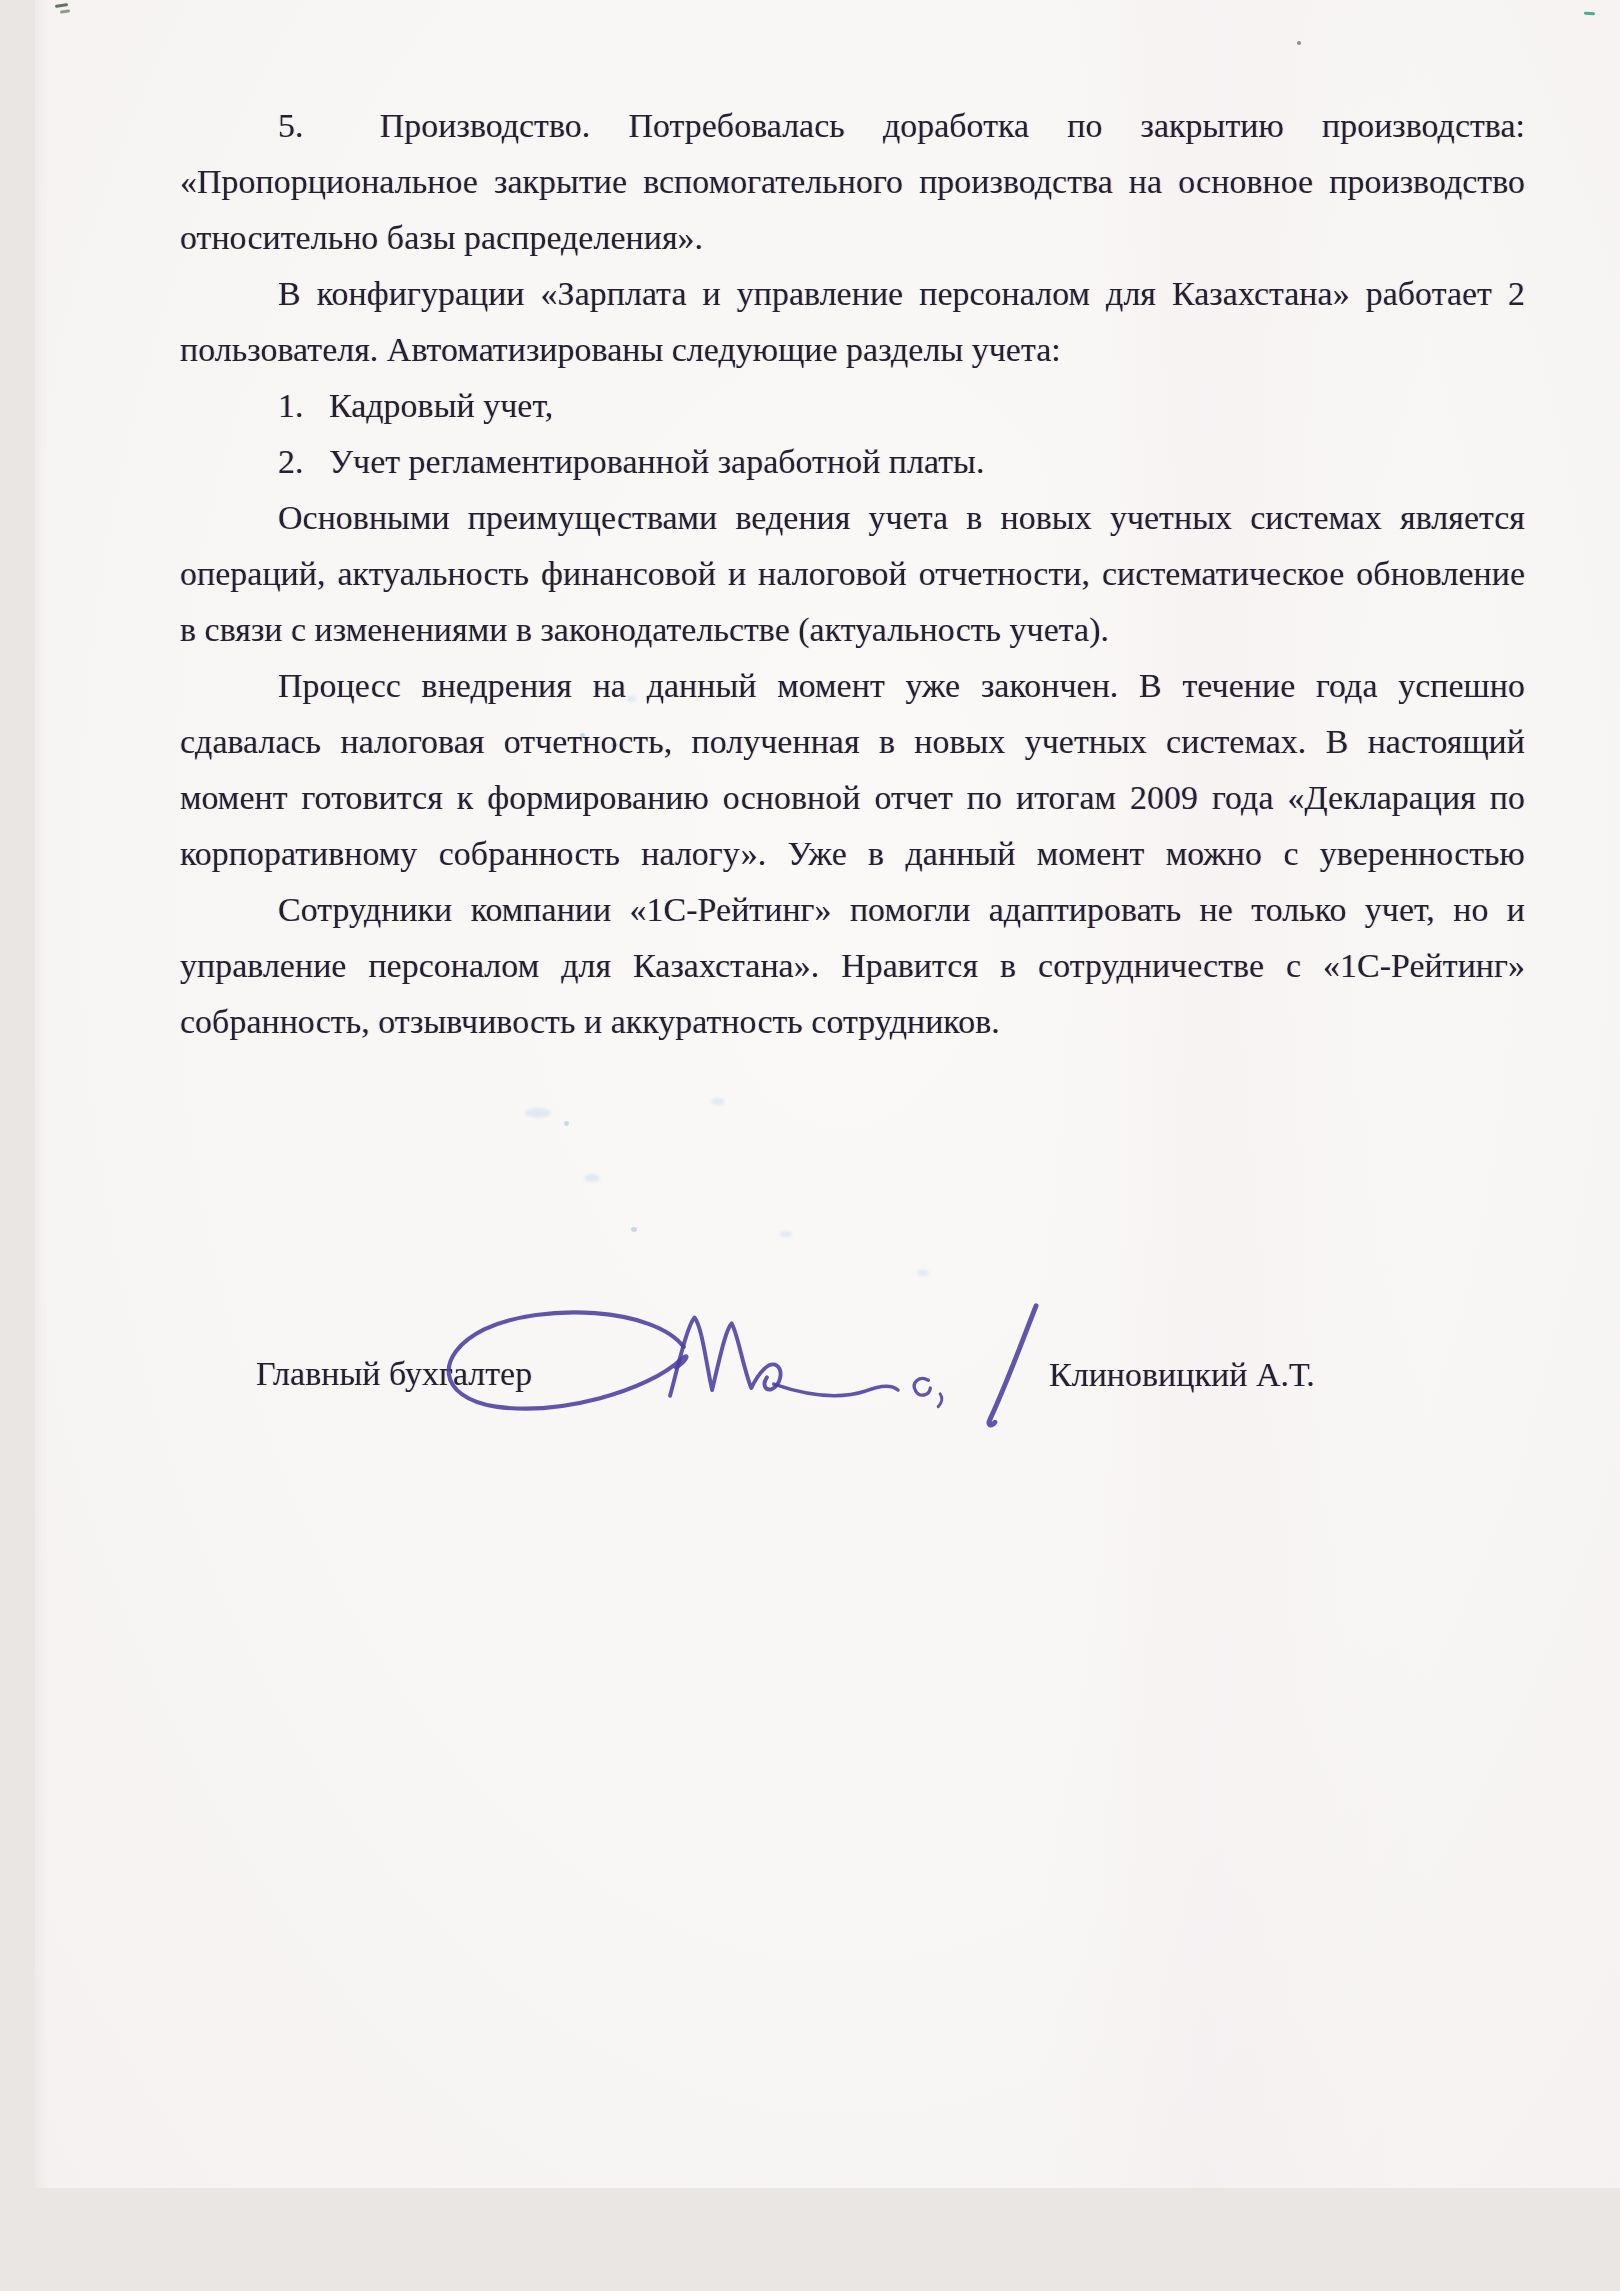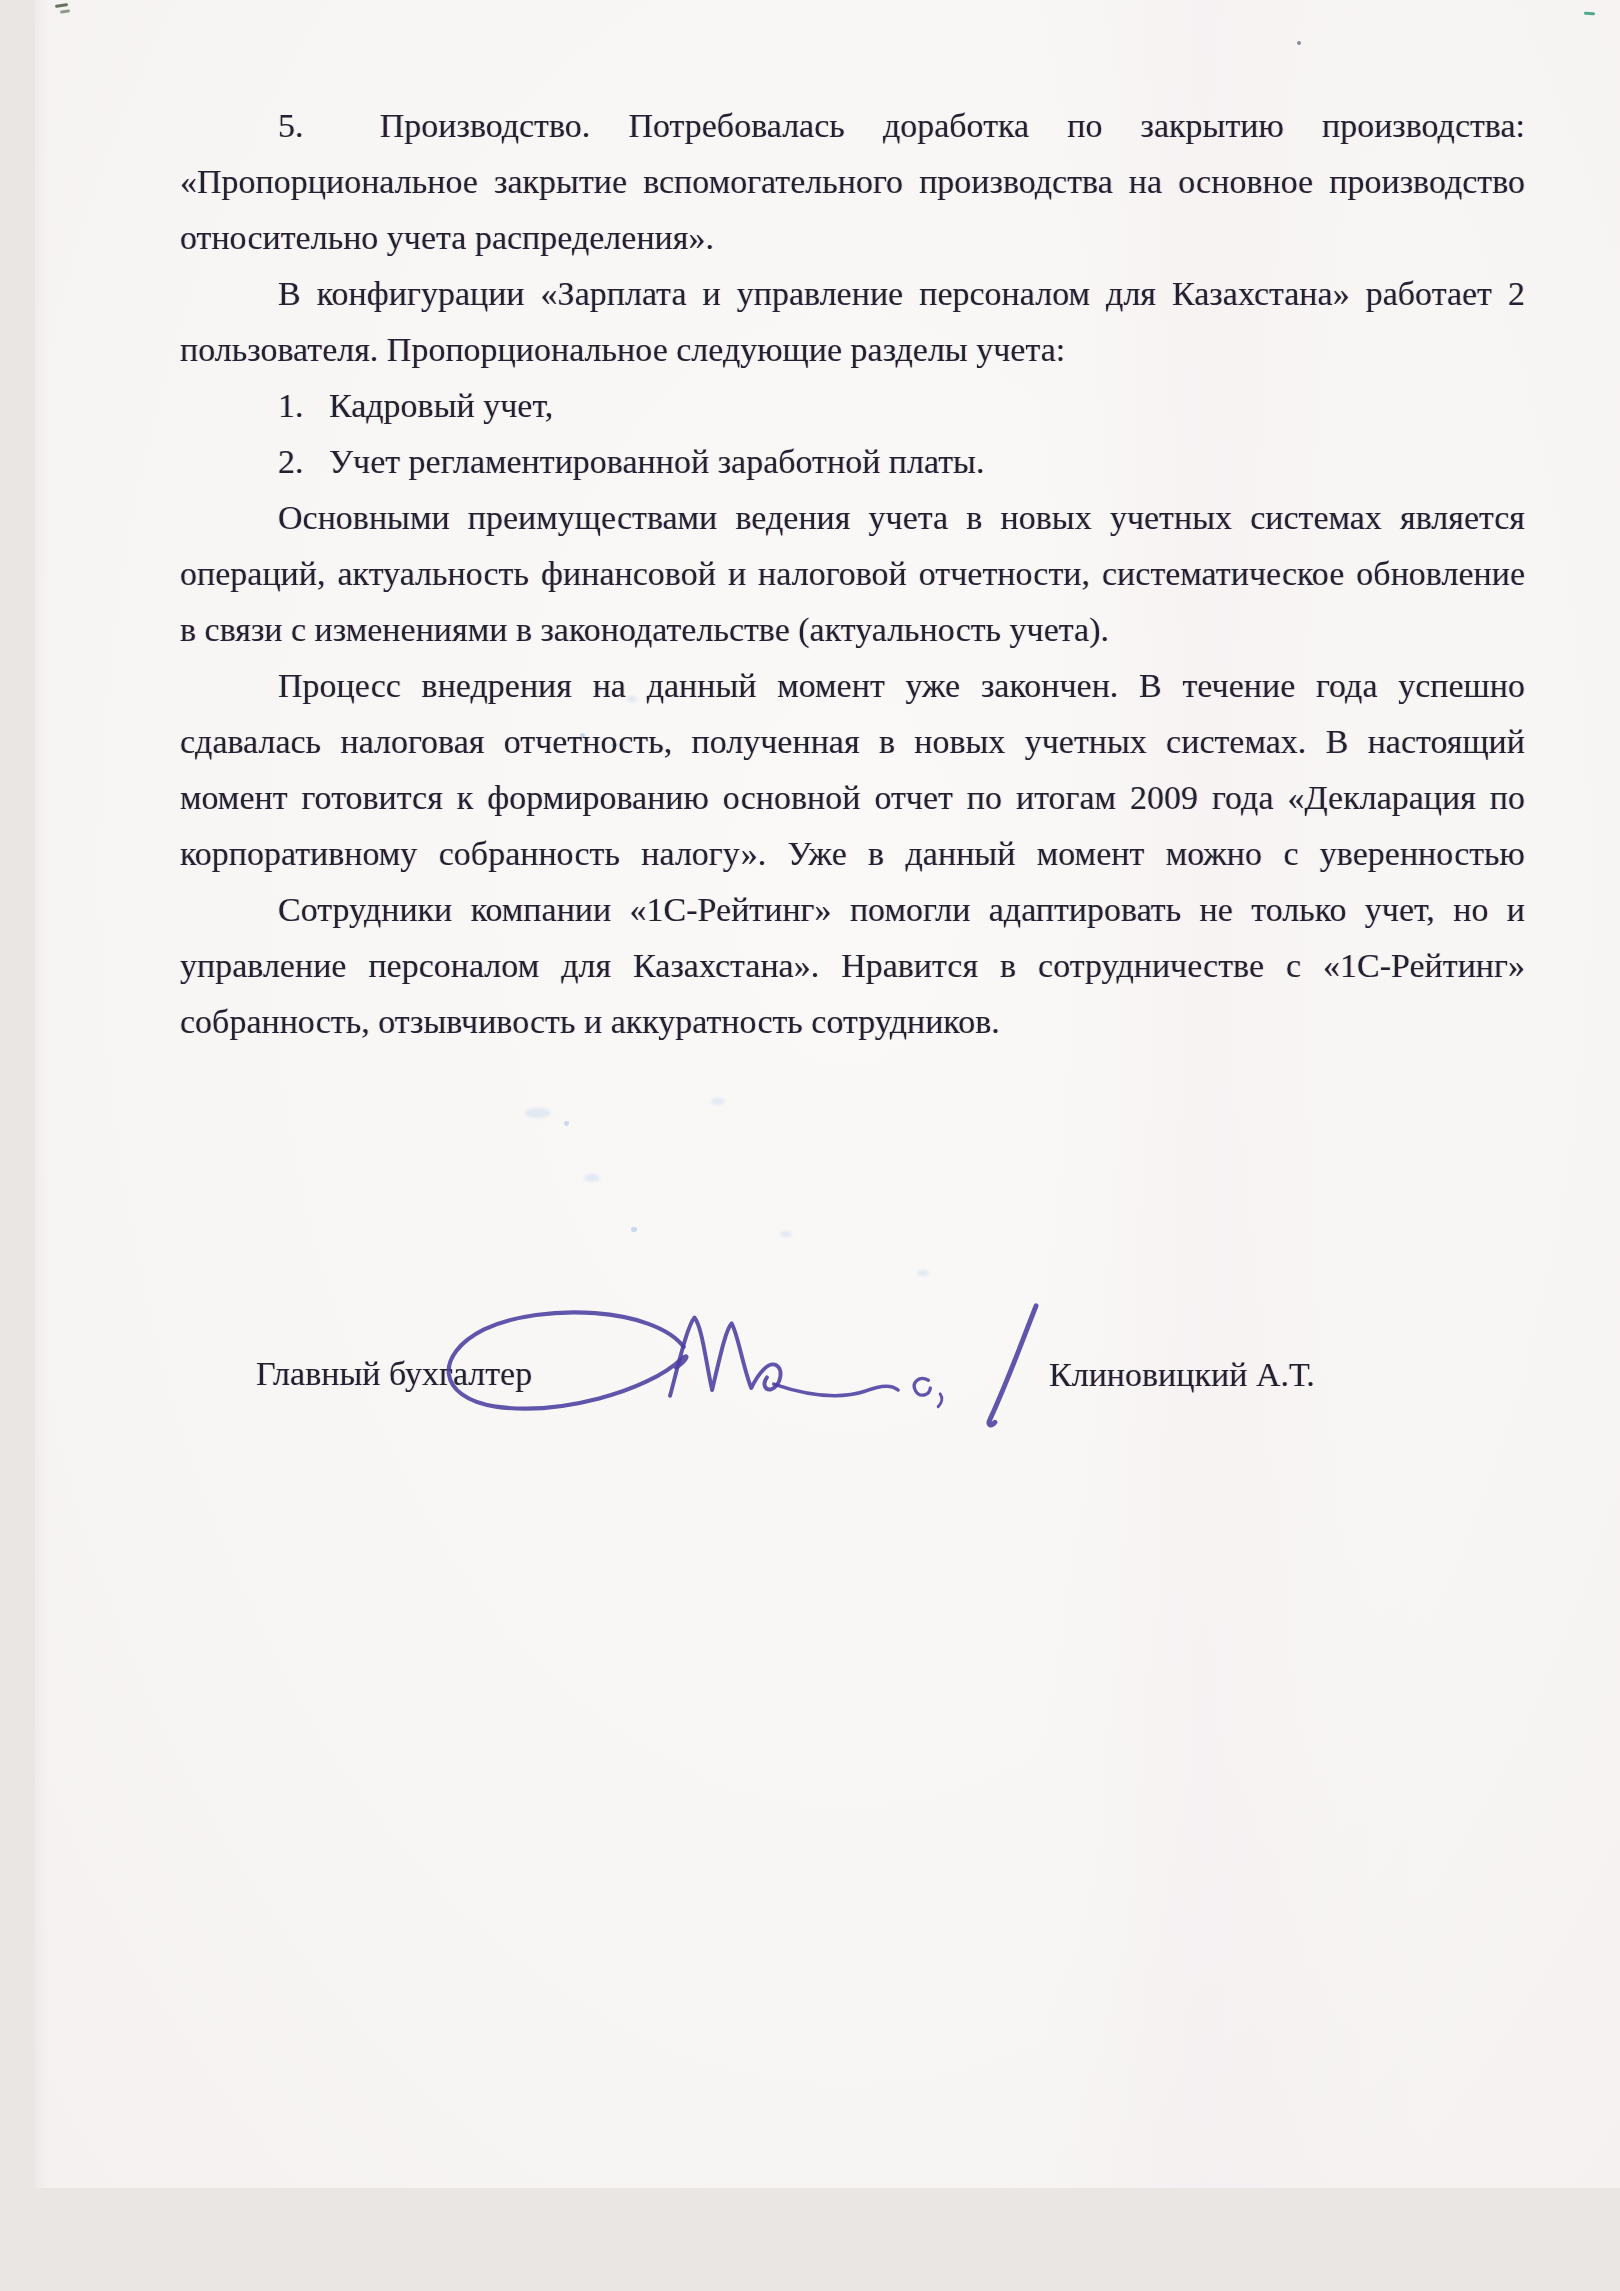--- a/index.html
+++ b/index.html
@@ -82,23 +82,23 @@
   <span class="speck blue" style="left:529px; top:1121px; width:4.9px; height:4.9px;"></span>
   <span class="speck blue-faint" style="left:549px; top:1174px; width:15.7px; height:7.8px;"></span>
   <span class="speck blue" style="left:596px; top:1227px; width:5.9px; height:4.9px;"></span>
   <span class="speck blue-faint" style="left:676px; top:1098px; width:13.7px; height:6.9px;"></span>
   <span class="speck blue-faint" style="left:745px; top:1231px; width:11.8px; height:5.9px;"></span>
   <span class="speck blue-faint" style="left:882px; top:1270px; width:11.8px; height:5.9px;"></span>
 
   <div class="text-block" id="text-block">
       <div class="line indent">5.&nbsp; Производство. Потребовалась доработка по закрытию производства:</div>
       <div class="line">«Пропорциональное закрытие вспомогательного производства на основное производство</div>
-      <div class="line left">относительно учета распределения».</div>
+      <div class="line left">относительно базы распределения».</div>
       <div class="line indent">В конфигурации «Зарплата и управление персоналом для Казахстана» работает 2</div>
-      <div class="line left">пользователя. Пропорциональное следующие разделы учета:</div>
+      <div class="line left">пользователя. Автоматизированы следующие разделы учета:</div>
       <div class="line indent left">1.&nbsp;&nbsp; Кадровый учет,</div>
       <div class="line indent left">2.&nbsp;&nbsp; Учет регламентированной заработной платы.</div>
       <div class="line indent">Основными преимуществами ведения учета в новых учетных системах является</div>
       <div class="line">операций, актуальность финансовой и налоговой отчетности, систематическое обновление</div>
       <div class="line left">в связи с изменениями в законодательстве (актуальность учета).</div>
       <div class="line indent">Процесс внедрения на данный момент уже закончен. В течение года успешно</div>
       <div class="line">сдавалась налоговая отчетность, полученная в новых учетных системах. В настоящий</div>
       <div class="line">момент готовится к формированию основной отчет по итогам 2009 года «Декларация по</div>
       <div class="line">корпоративному собранность налогу». Уже в данный момент можно с уверенностью</div>
       <div class="line indent">Сотрудники компании «1С-Рейтинг» помогли адаптировать не только учет, но и</div>

